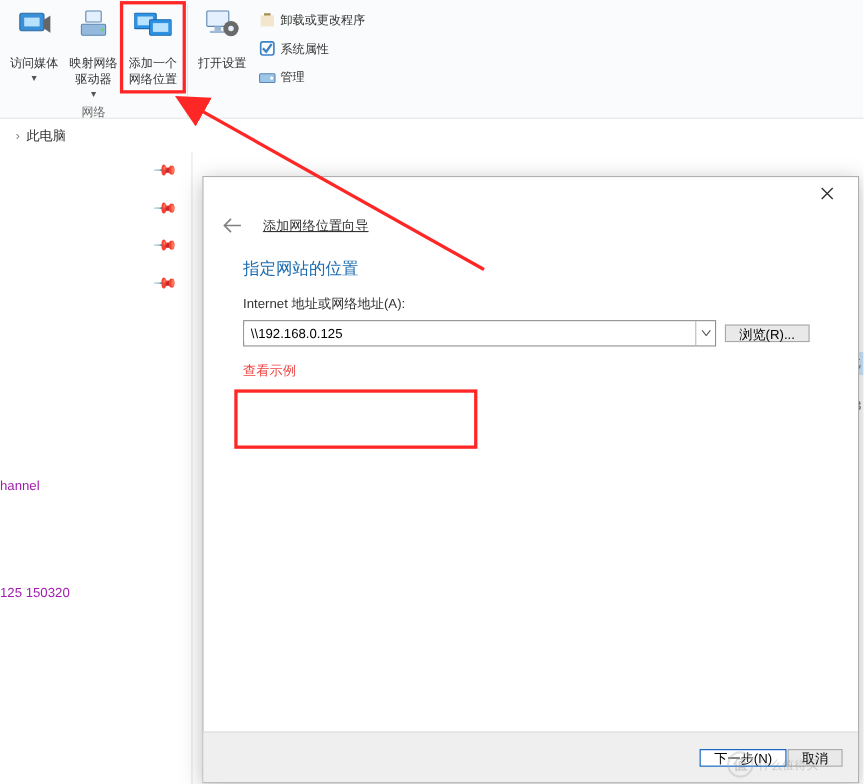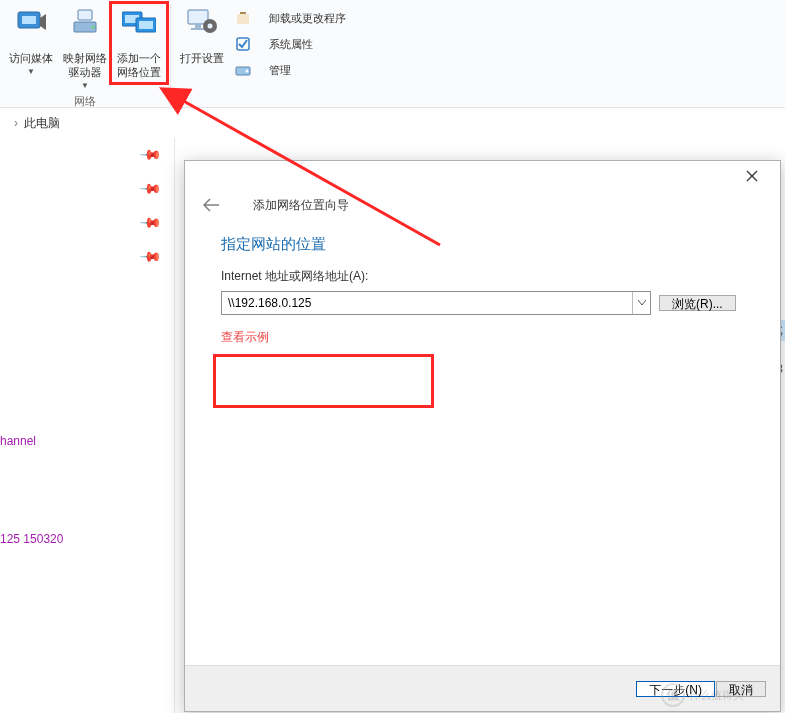--- a/index.html
+++ b/index.html
@@ -61,21 +61,21 @@
 
 .ribbon-small {
   display: flex;
   flex-direction: column;
   padding: 4px 6px 0 6px;
   gap: 6px;
 }
 .small-item {
   display: flex;
   align-items: center;
-  gap: 18px;
+  gap: 4px;
   font-size: 11px;
   color: #333;
   height: 20px;
   cursor: pointer;
 }
 .small-item .mini-icon { width: 16px; height: 16px; display: flex; align-items: center; justify-content: center; }
 
 
 .breadcrumb-bar {
   display: flex;
@@ -119,22 +119,23 @@
   display: flex;
   align-items: center;
   justify-content: flex-end;
   height: 30px;
   padding: 0 8px;
 }
 .close-x { width: 40px; height: 24px; display: flex; align-items: center; justify-content: center; cursor: pointer; }
 .dlg-title-row {
   display: flex;
   align-items: center;
-  gap: 32px;
+  gap: 18px;
   padding: 4px 16px 14px 16px;
+  text-decoration: underline;
 }
 .back-arrow { width: 20px; height: 20px; display: flex; align-items: center; justify-content: center; color: #555; cursor: pointer; }
 .dlg-title { font-size: 12px; }
 
 .dlg-body {
   padding: 6px 36px 0 36px;
 }
 .heading { color: #1b6cb0; font-size: 15px; margin-bottom: 14px; }
 .desc { font-size: 12px; margin-bottom: 50px; }
 .form-label { font-size: 12px; margin-bottom: 6px; }

